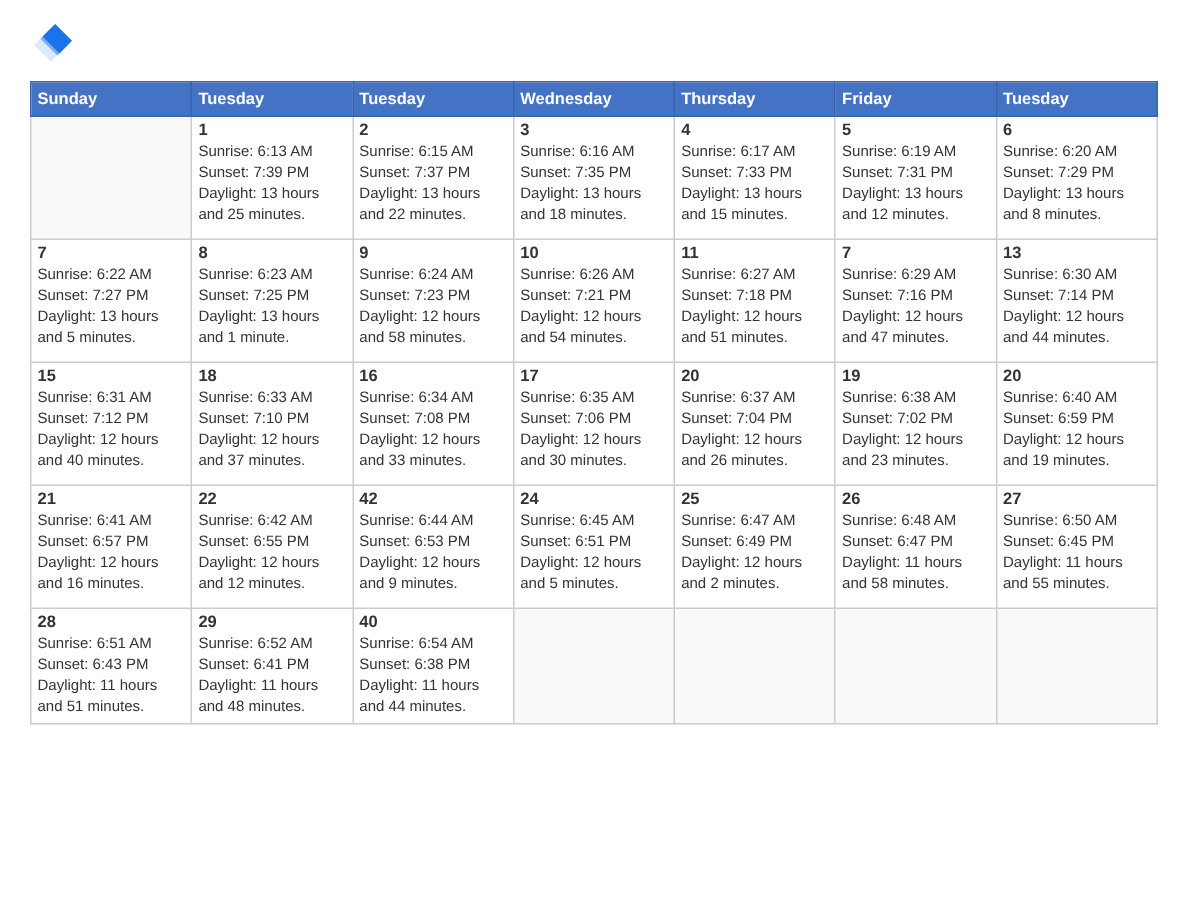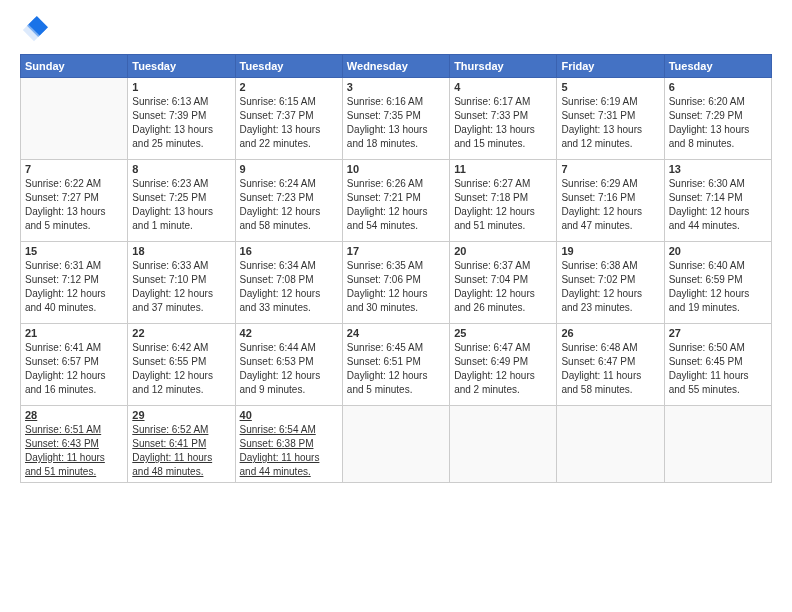--- a/index.html
+++ b/index.html
@@ -85,21 +85,20 @@
       margin-bottom: 2px;
       display: block;
     }
     .day-info {
       font-size: 10px;
       line-height: 1.4;
       color: #333;
     }
     .last-row td {
       height: 72px;
-      text-decoration: underline;
     }
   </style>
 </head>
 <body>
 
 <div class="page">
   <div class="header">
     <div class="logo">
       <svg class="logo-icon" viewBox="0 0 40 40">
         <polygon points="20,4 36,20 20,36 4,20" fill="#1a73e8" opacity="0.15"></polygon>

